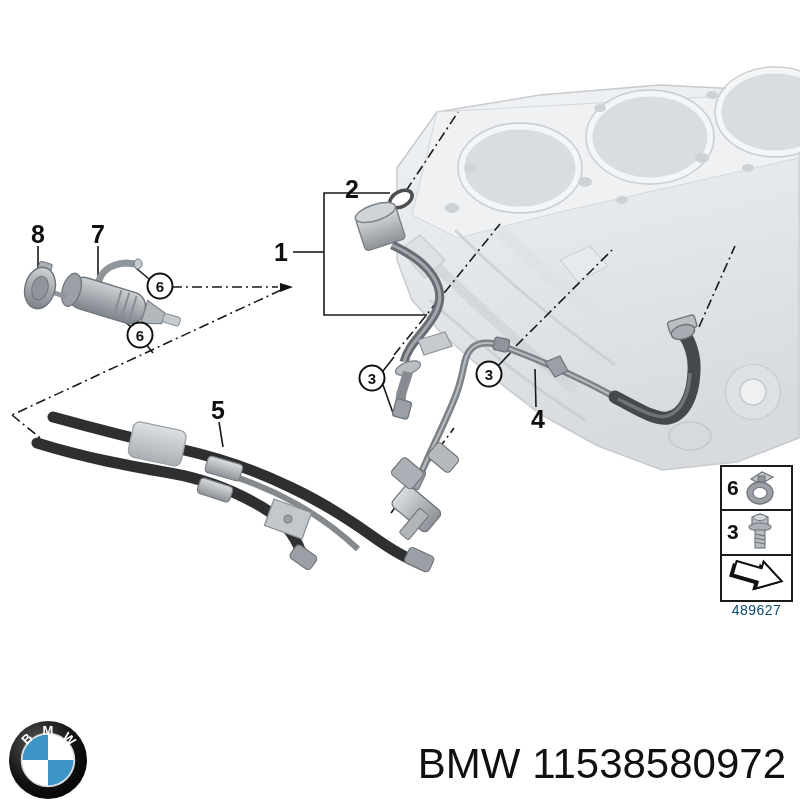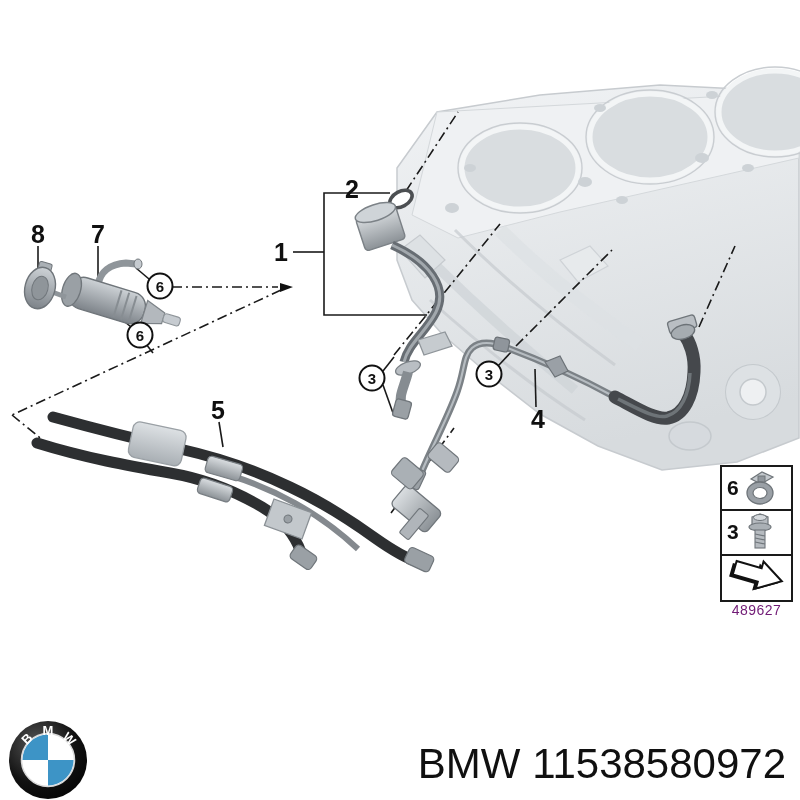--- a/index.html
+++ b/index.html
@@ -15,21 +15,21 @@
       justify-content:center;font-weight:bold;font-size:15px;color:#101010;z-index:5;}
   
   .legend{position:absolute;left:720px;top:465px;width:73px;height:137px;
           border:2px solid #1a1a1a;background:#fff;box-sizing:border-box;
           display:flex;flex-direction:column;z-index:4;}
   .legend-row{flex:1;border-bottom:2px solid #1a1a1a;display:flex;align-items:center;
           padding:1px 2px 1px 5px;gap:2px;box-sizing:border-box;min-height:0;}
   .legend-row:last-child{border-bottom:none;justify-content:center;padding:2px;}
   .legend-num{font-weight:bold;font-size:21px;color:#101010;}
   .legend-number{position:absolute;left:714px;top:602px;width:85px;text-align:center;
-          font-size:14px;color:#701a75;letter-spacing:.5px;z-index:4;}
+          font-size:14px;color:#0c4a6e;letter-spacing:.5px;z-index:4;}
   
   .part-label{position:absolute;top:740px;right:14px;font-size:42px;color:#101010;
           white-space:nowrap;z-index:4;}
   .logo{position:absolute;left:6px;top:718px;z-index:4;}
 </style>
 </head>
 <body>
 
 <div class="stage">
 

